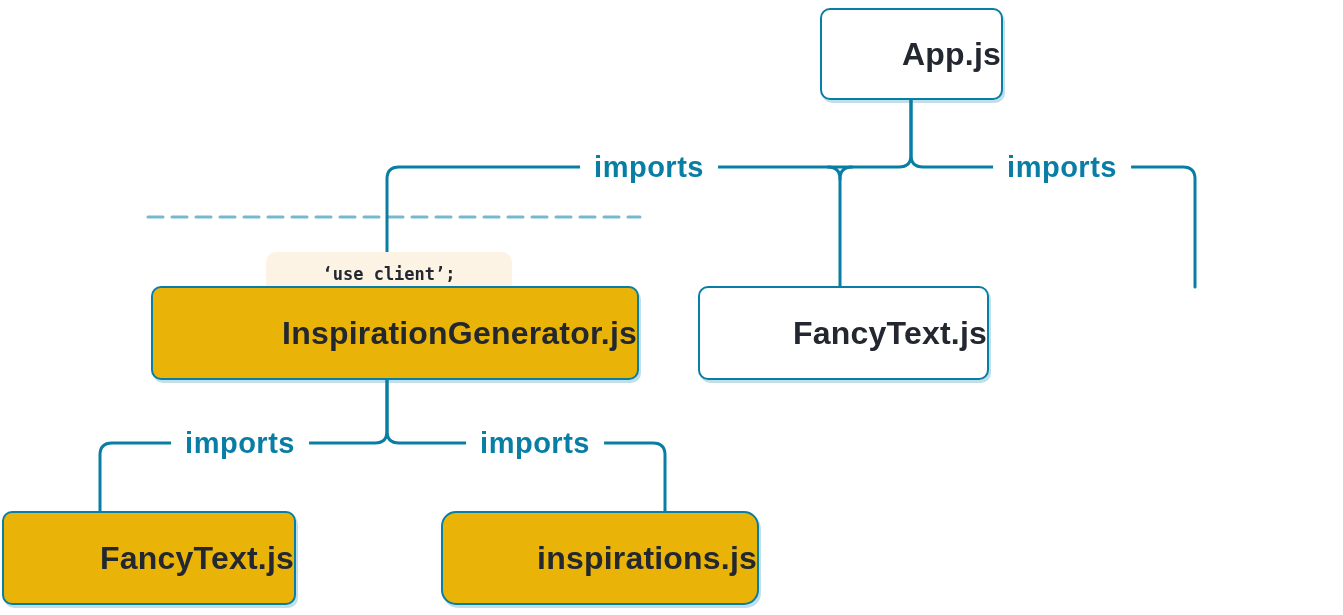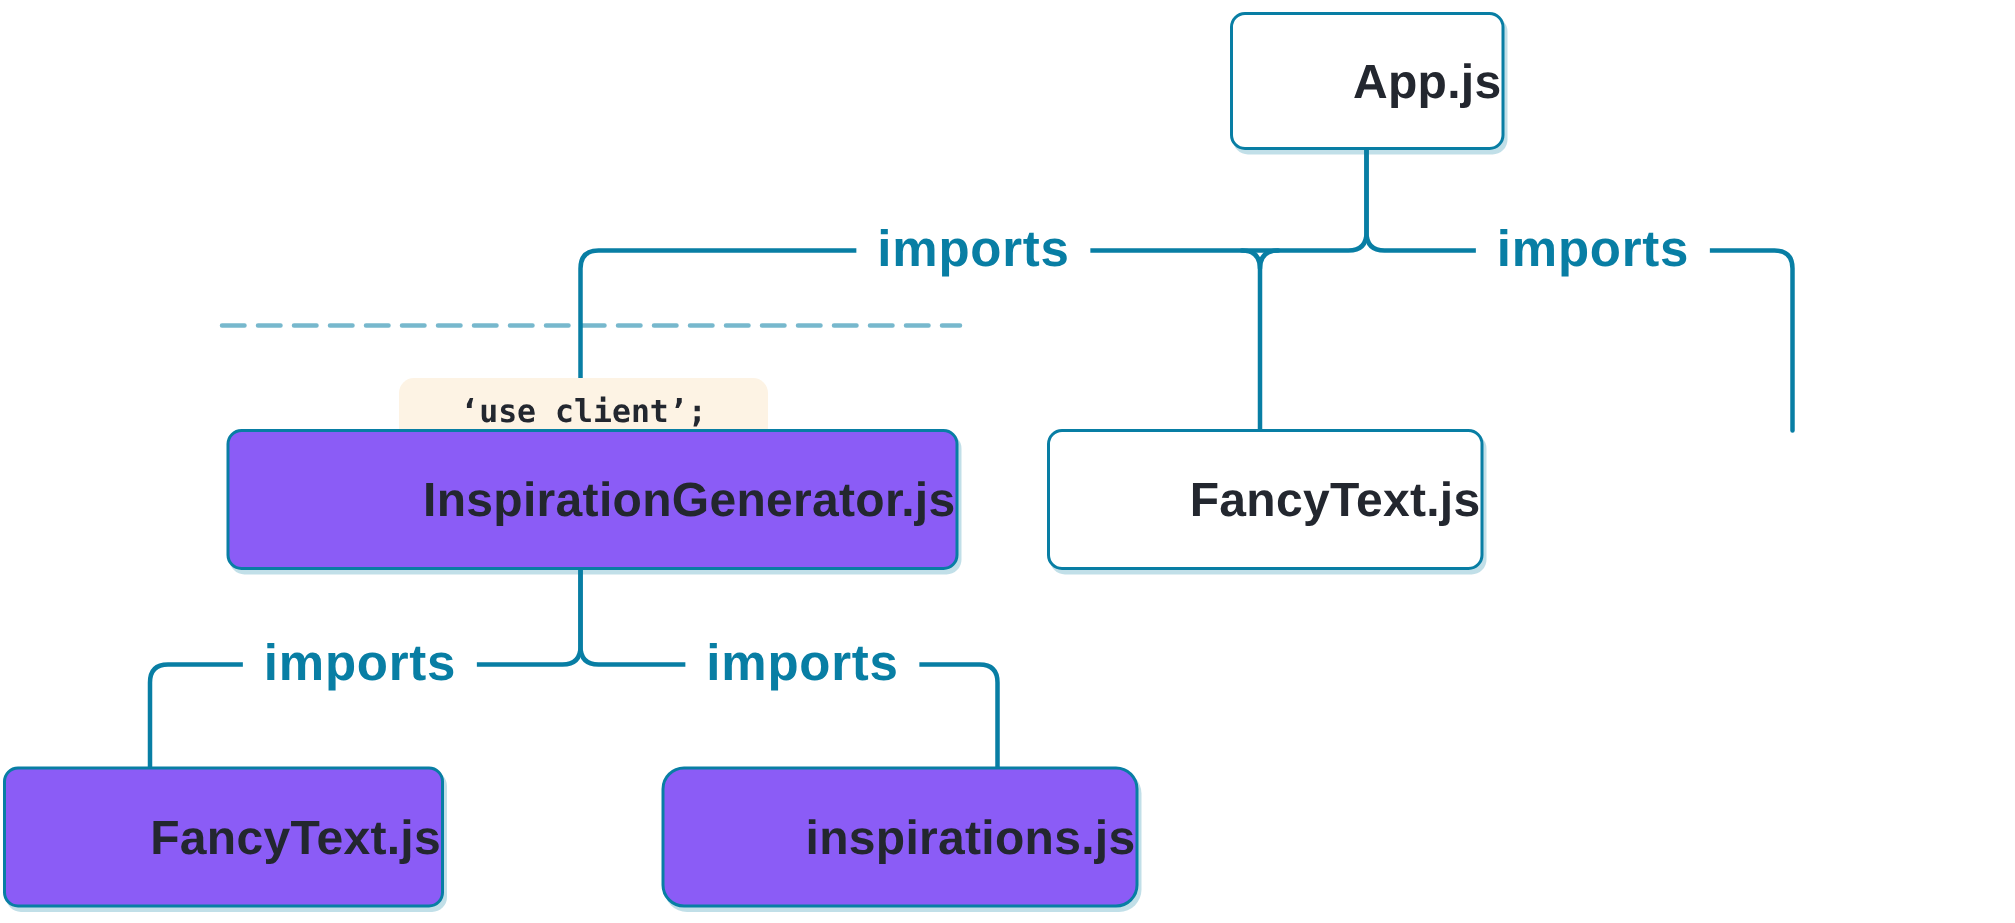--- a/index.html
+++ b/index.html
@@ -16,38 +16,38 @@
   .node{
     position:absolute;
     display:flex;align-items:center;justify-content:flex-end;
     border:2.5px solid #087EA4;
     border-radius:10px;
     box-sizing:border-box;
     box-shadow:2px 3px 0 rgba(8,126,164,.25);
     z-index:2;
   }
   .node.server{background:#ffffff;}
-  .node.client{background:#8b5cf6;}
+  .node.client{background:#eab308;}
   .node-label{
     font-size:32px;font-weight:600;color:#23272F;letter-spacing:.2px;
     white-space:nowrap;
   }
   .directive-chip{
     position:absolute;left:266px;top:252px;width:246px;height:44px;
     background:#FDF3E4;border-radius:10px;z-index:1;
     display:flex;align-items:center;justify-content:center;
   }
   .directive-chip code{
     font-family:"DejaVu Sans Mono",monospace;
-    font-size:21px;font-weight:700;color:#23272F;white-space:nowrap;
+    font-size:17px;font-weight:700;color:#23272F;white-space:nowrap;
   }
   .edge-label{
     position:absolute;transform:translate(-50%,-50%);
     background:#ffffff;padding:2px 14px;
-    font-size:34px;font-weight:700;color:#087EA4;letter-spacing:.5px;
+    font-size:29px;font-weight:700;color:#087EA4;letter-spacing:.5px;
     z-index:3;white-space:nowrap;
   }
 </style>
 </head>
 <body>
 
 <div class="canvas">
 
   <svg class="edges" width="1343" height="615" viewBox="0 0 1343 615">
 

